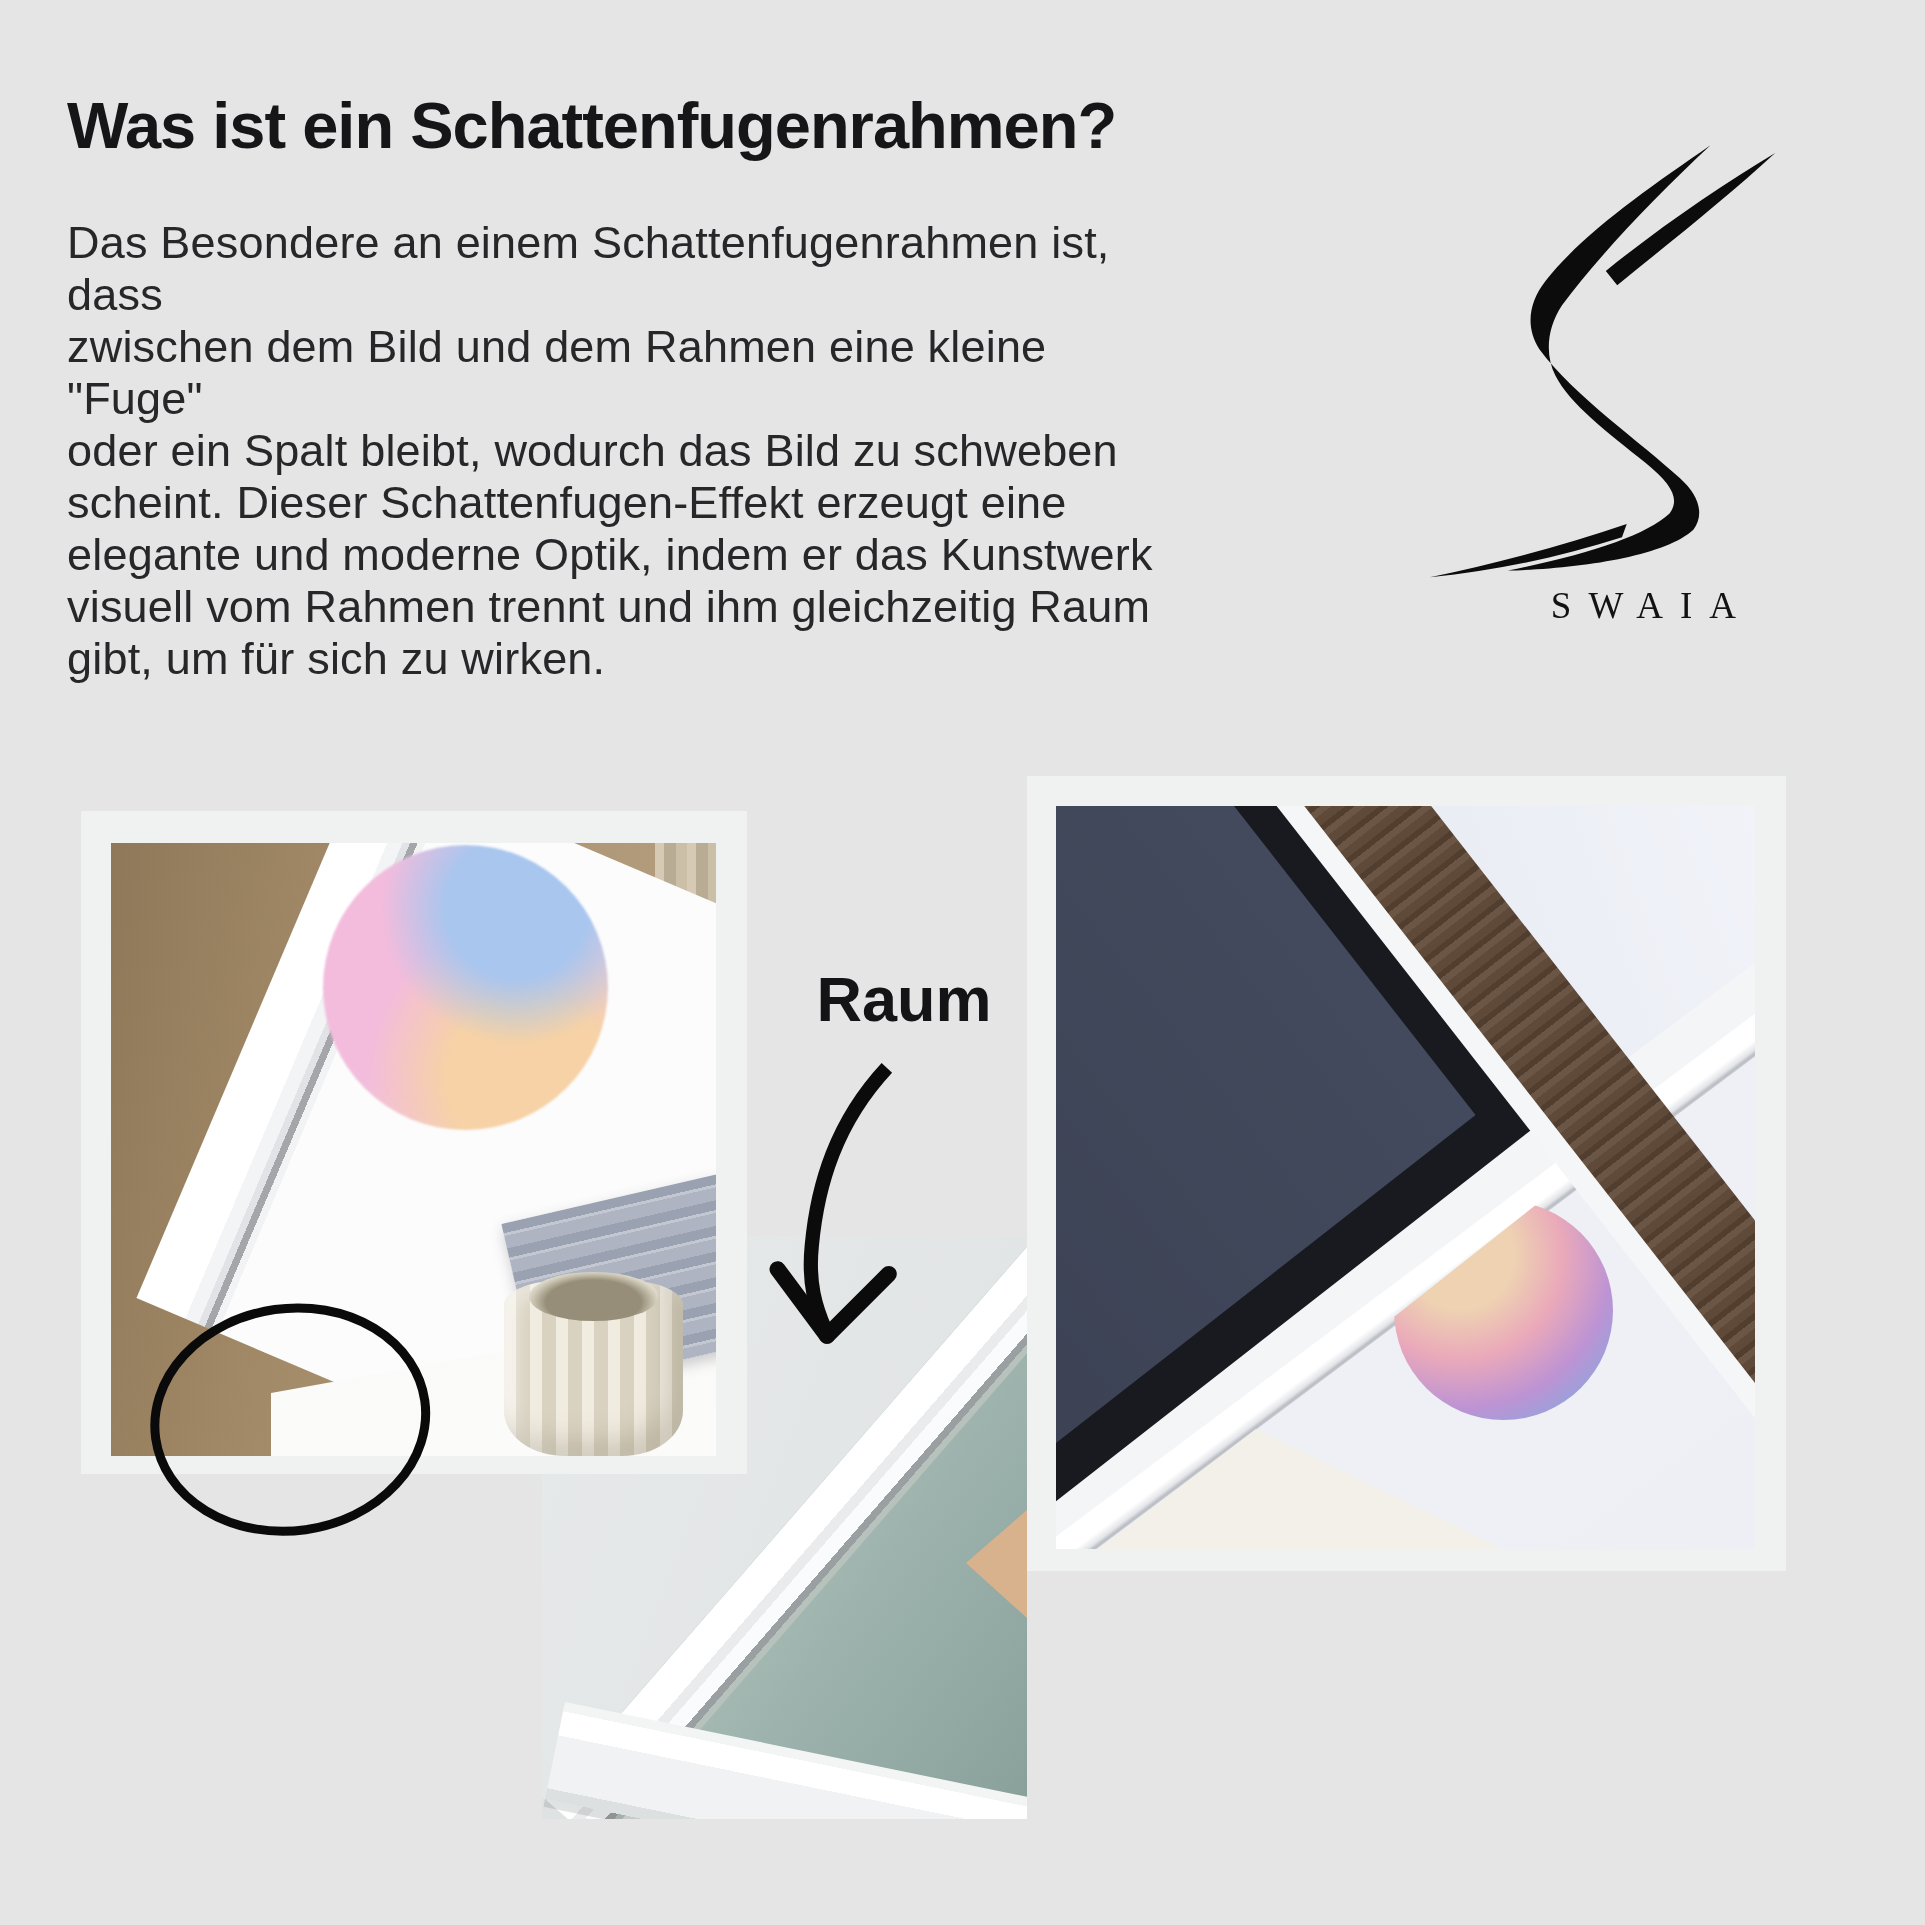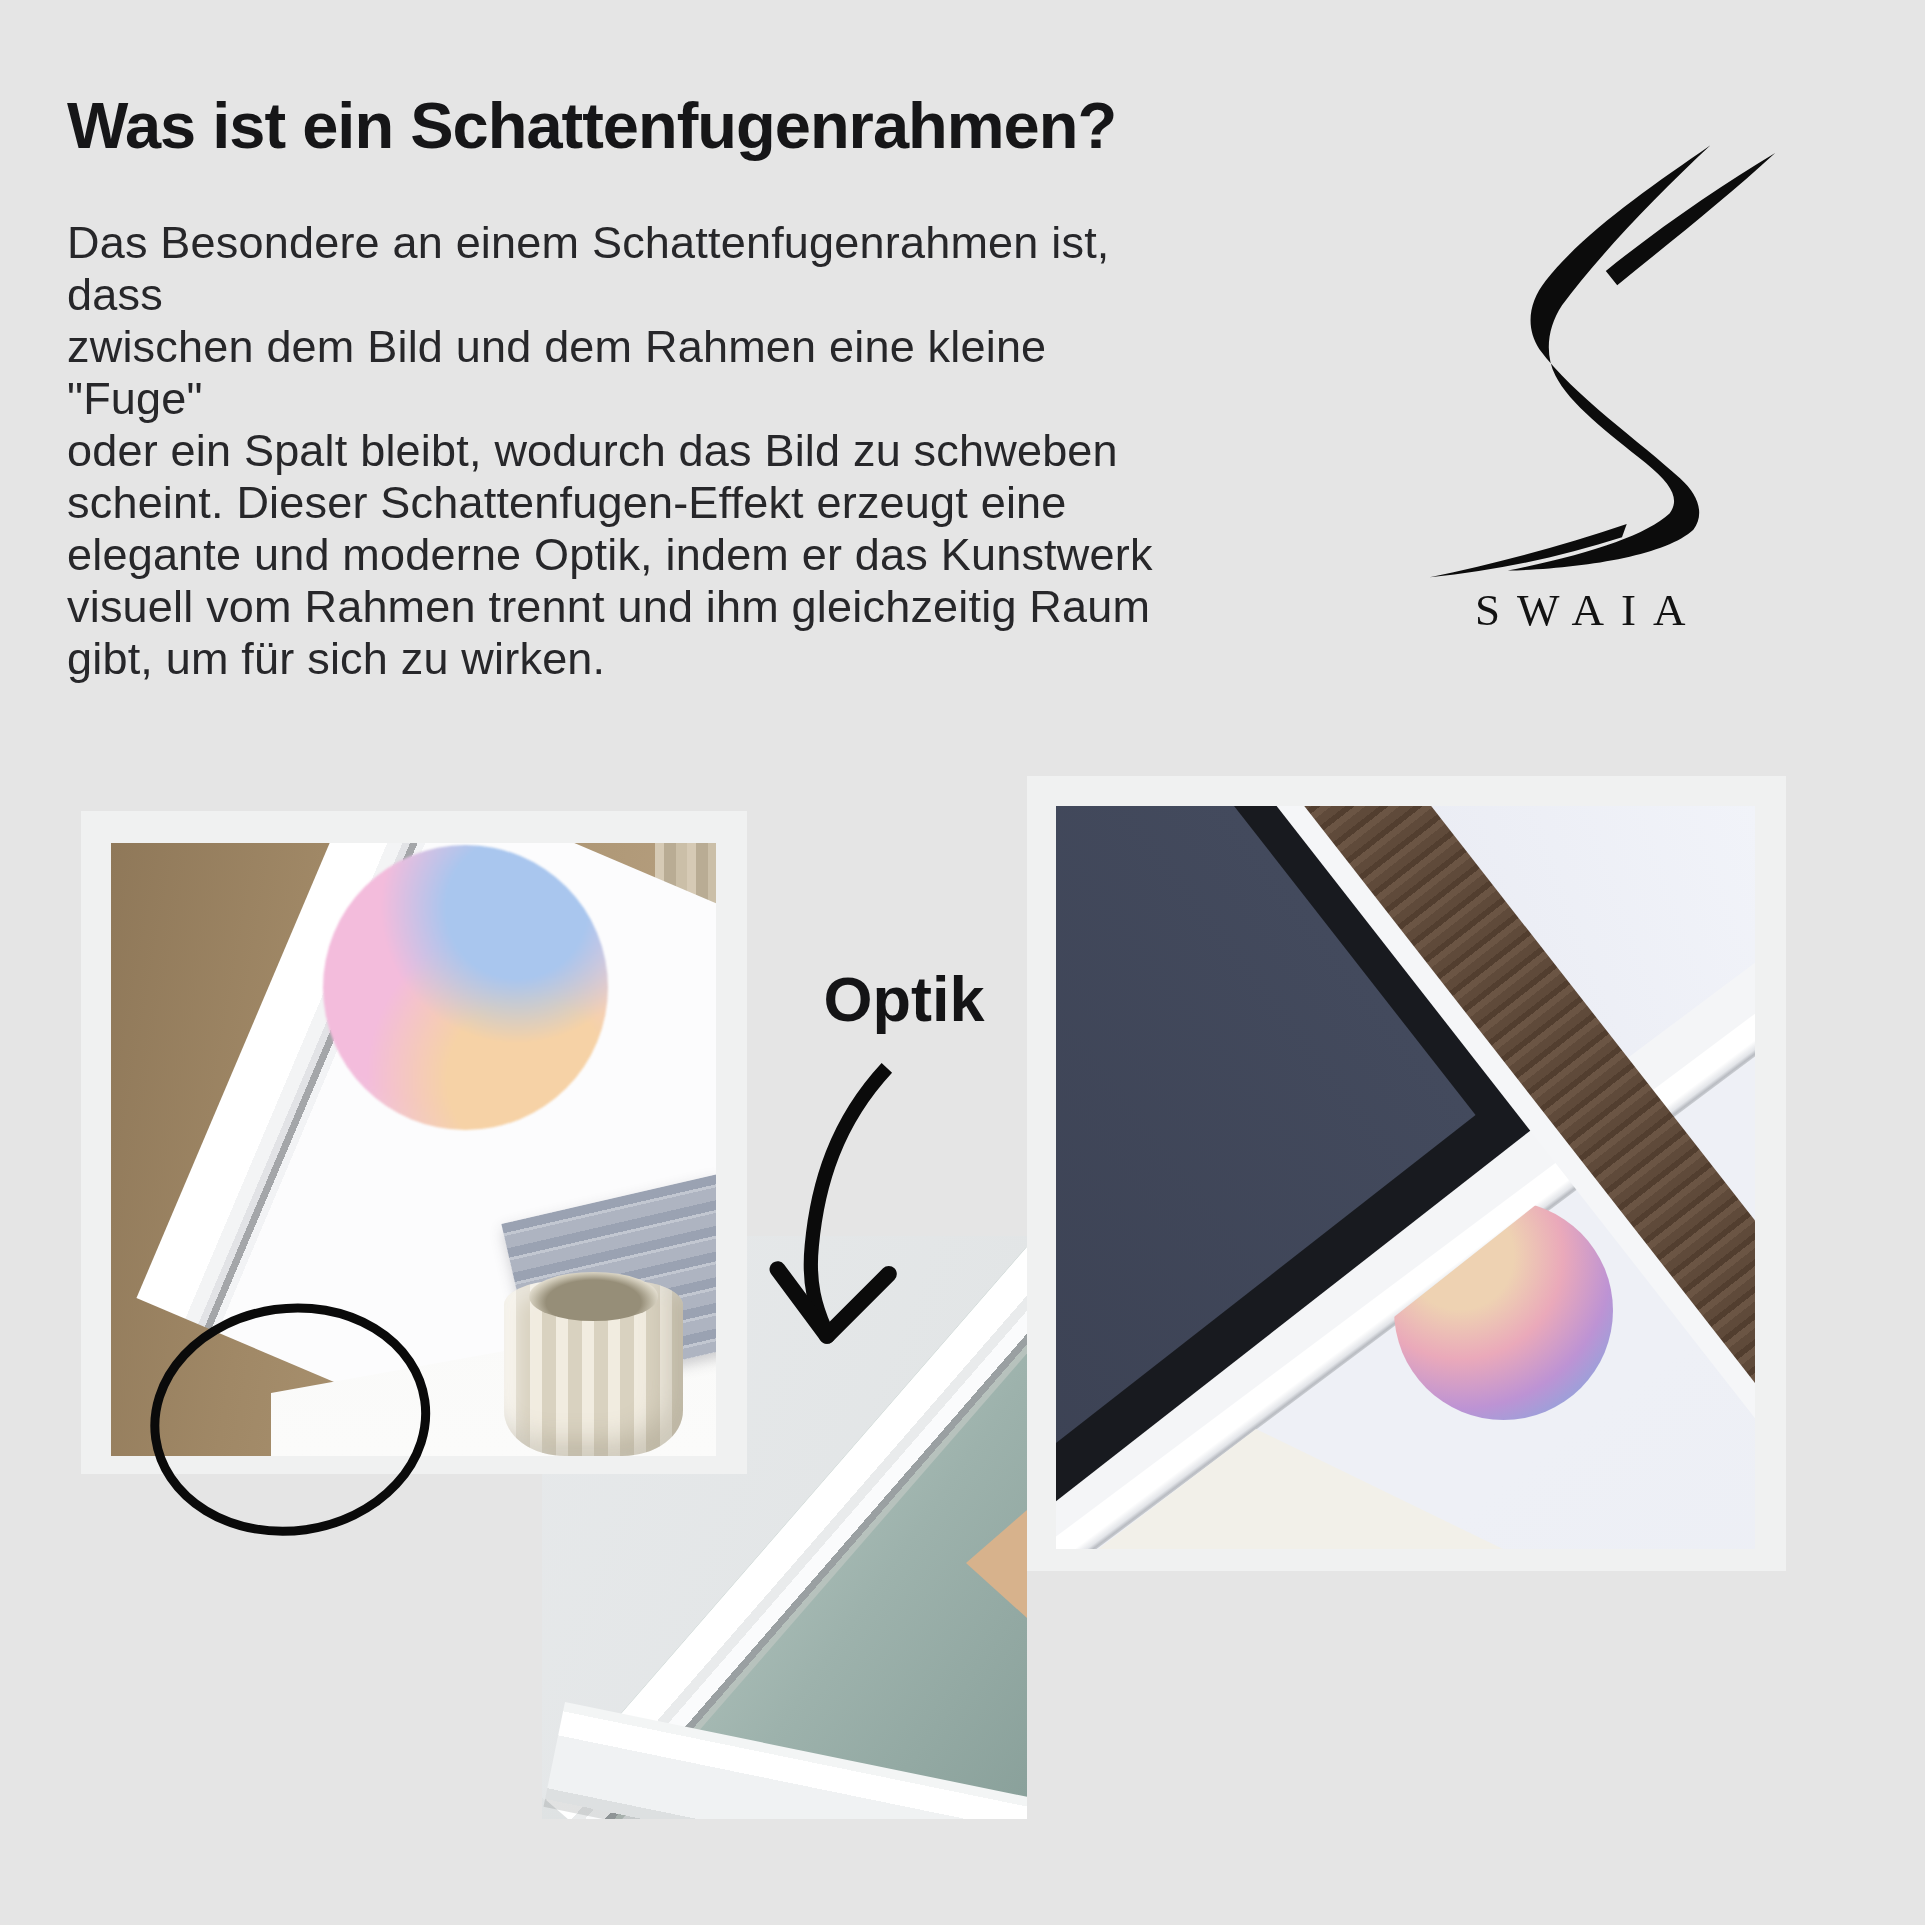--- a/index.html
+++ b/index.html
@@ -8,22 +8,22 @@
   .abs{position:absolute;}
 
   
   .heading{left:67px;top:88px;font-size:65px;font-weight:800;letter-spacing:-1px;
            white-space:nowrap;color:#161618;}
   .para{left:67px;top:217px;width:1094px;font-size:45px;line-height:52px;color:#27272a;
         white-space:pre-line;letter-spacing:0.2px;}
 
   
   .logo-s{left:1151px;top:90px;width:647px;height:495px;}
-  .brand{left:1458px;top:584px;width:295px;text-align:left;
-         font-family:"Liberation Serif",serif;font-size:45px;letter-spacing:17px;
+  .brand{left:1458px;top:584px;width:295px;text-align:right;
+         font-family:"Liberation Serif",serif;font-size:37px;letter-spacing:17px;
          text-indent:17px;color:#121212;}
 
   
   .mat{background:#f0f1f1;}
   .mat-left{left:81px;top:811px;width:666px;height:663px;}
   .mat-right{left:1027px;top:776px;width:759px;height:795px;}
 
   .photo{overflow:hidden;}
 
   
@@ -165,21 +165,21 @@
     <div class="rp-band rp2-canvas"></div>
     <div class="rp-cream"></div>
     <div class="rp-circle"></div>
     <div class="rp-navygroup">
       <div class="rp-navy"></div>
     </div>
     <div class="rp-band rp-whitegap"></div>
     <div class="rp-band rp-wood"></div>
   </div>
 
-  <div class="abs fuge">Optik</div>
+  <div class="abs fuge">Raum</div>
   <svg class="abs svg-abs" style="left:732px;top:1041px;" width="266" height="314" viewBox="0 0 280 330">
     <path d="M 163 28 C 110 85 90 150 84 215 C 80 255 88 280 98 303" fill="none" stroke="#0b0b0b" stroke-width="15"></path>
     <path d="M 48 240 L 100 310" fill="none" stroke="#0b0b0b" stroke-width="17" stroke-linecap="round"></path>
     <path d="M 165 245 L 100 310" fill="none" stroke="#0b0b0b" stroke-width="17" stroke-linecap="round"></path>
   </svg>
 
   <svg class="abs svg-abs" style="left:143px;top:1298px;" width="304" height="247" viewBox="0 0 320 260">
     <ellipse cx="155" cy="128" rx="143" ry="117" transform="rotate(-8 155 128)" fill="none" stroke="#0a0a0a" stroke-width="9.5"></ellipse>
   </svg>
 

